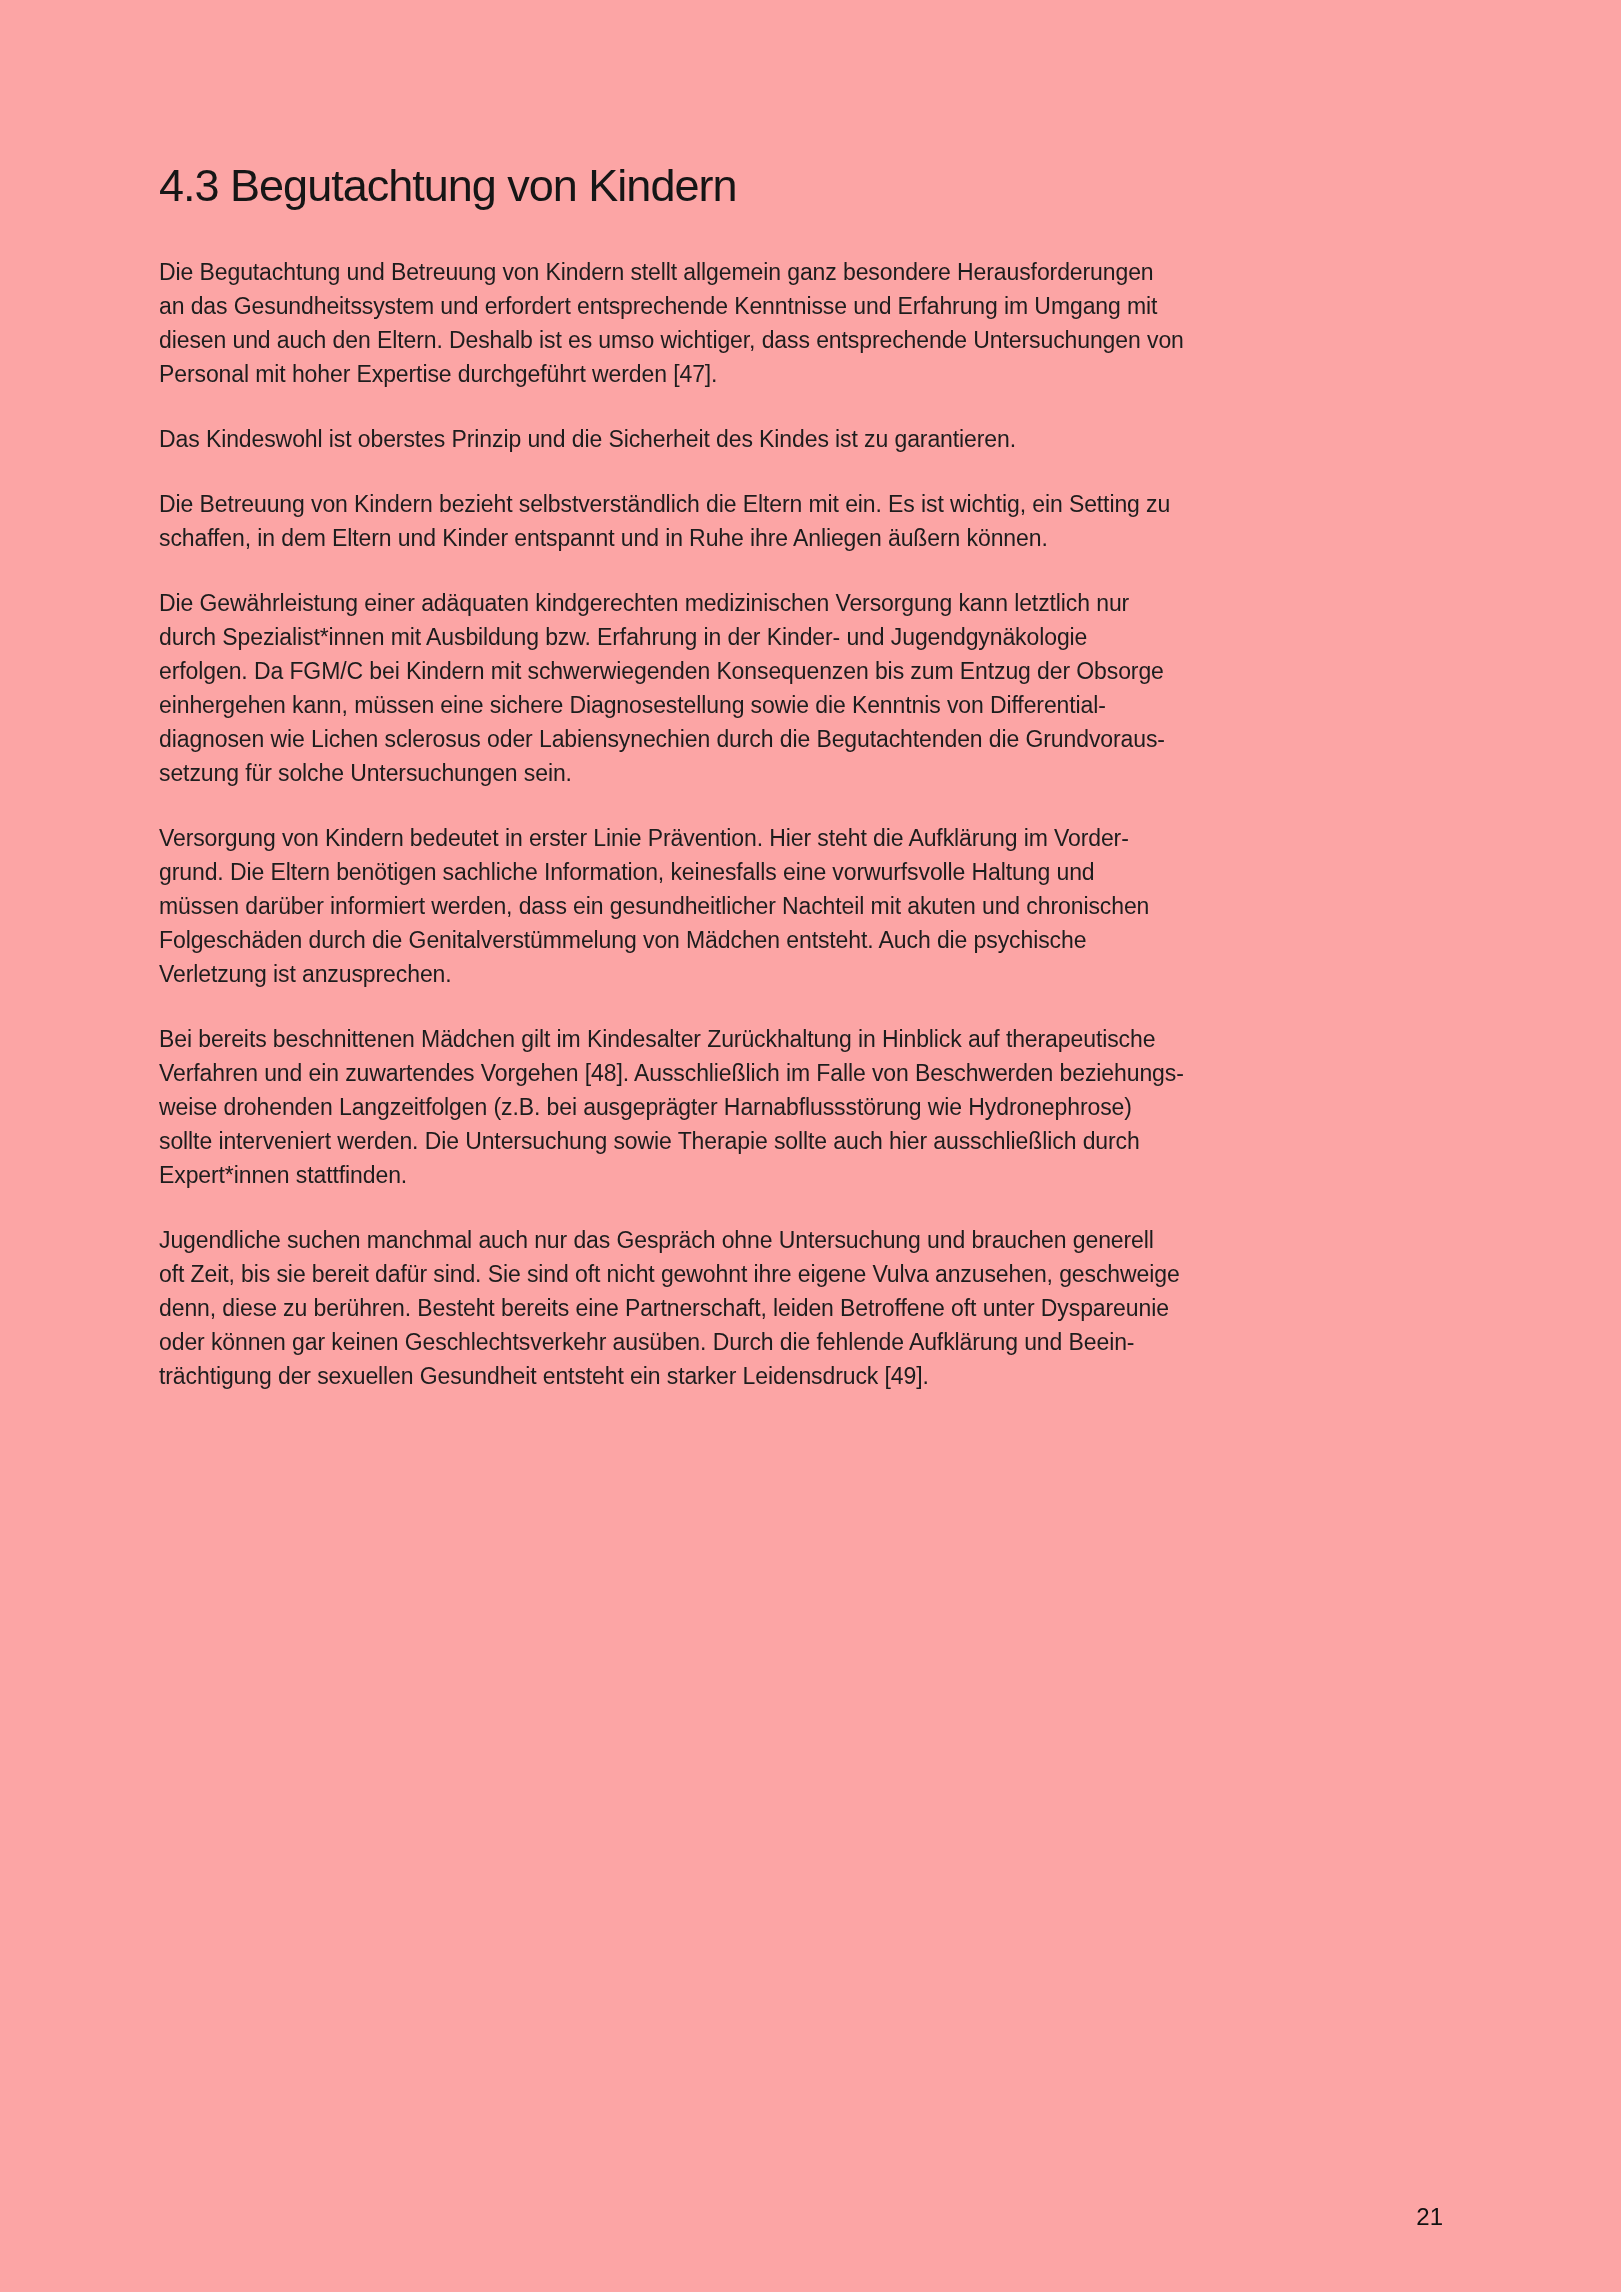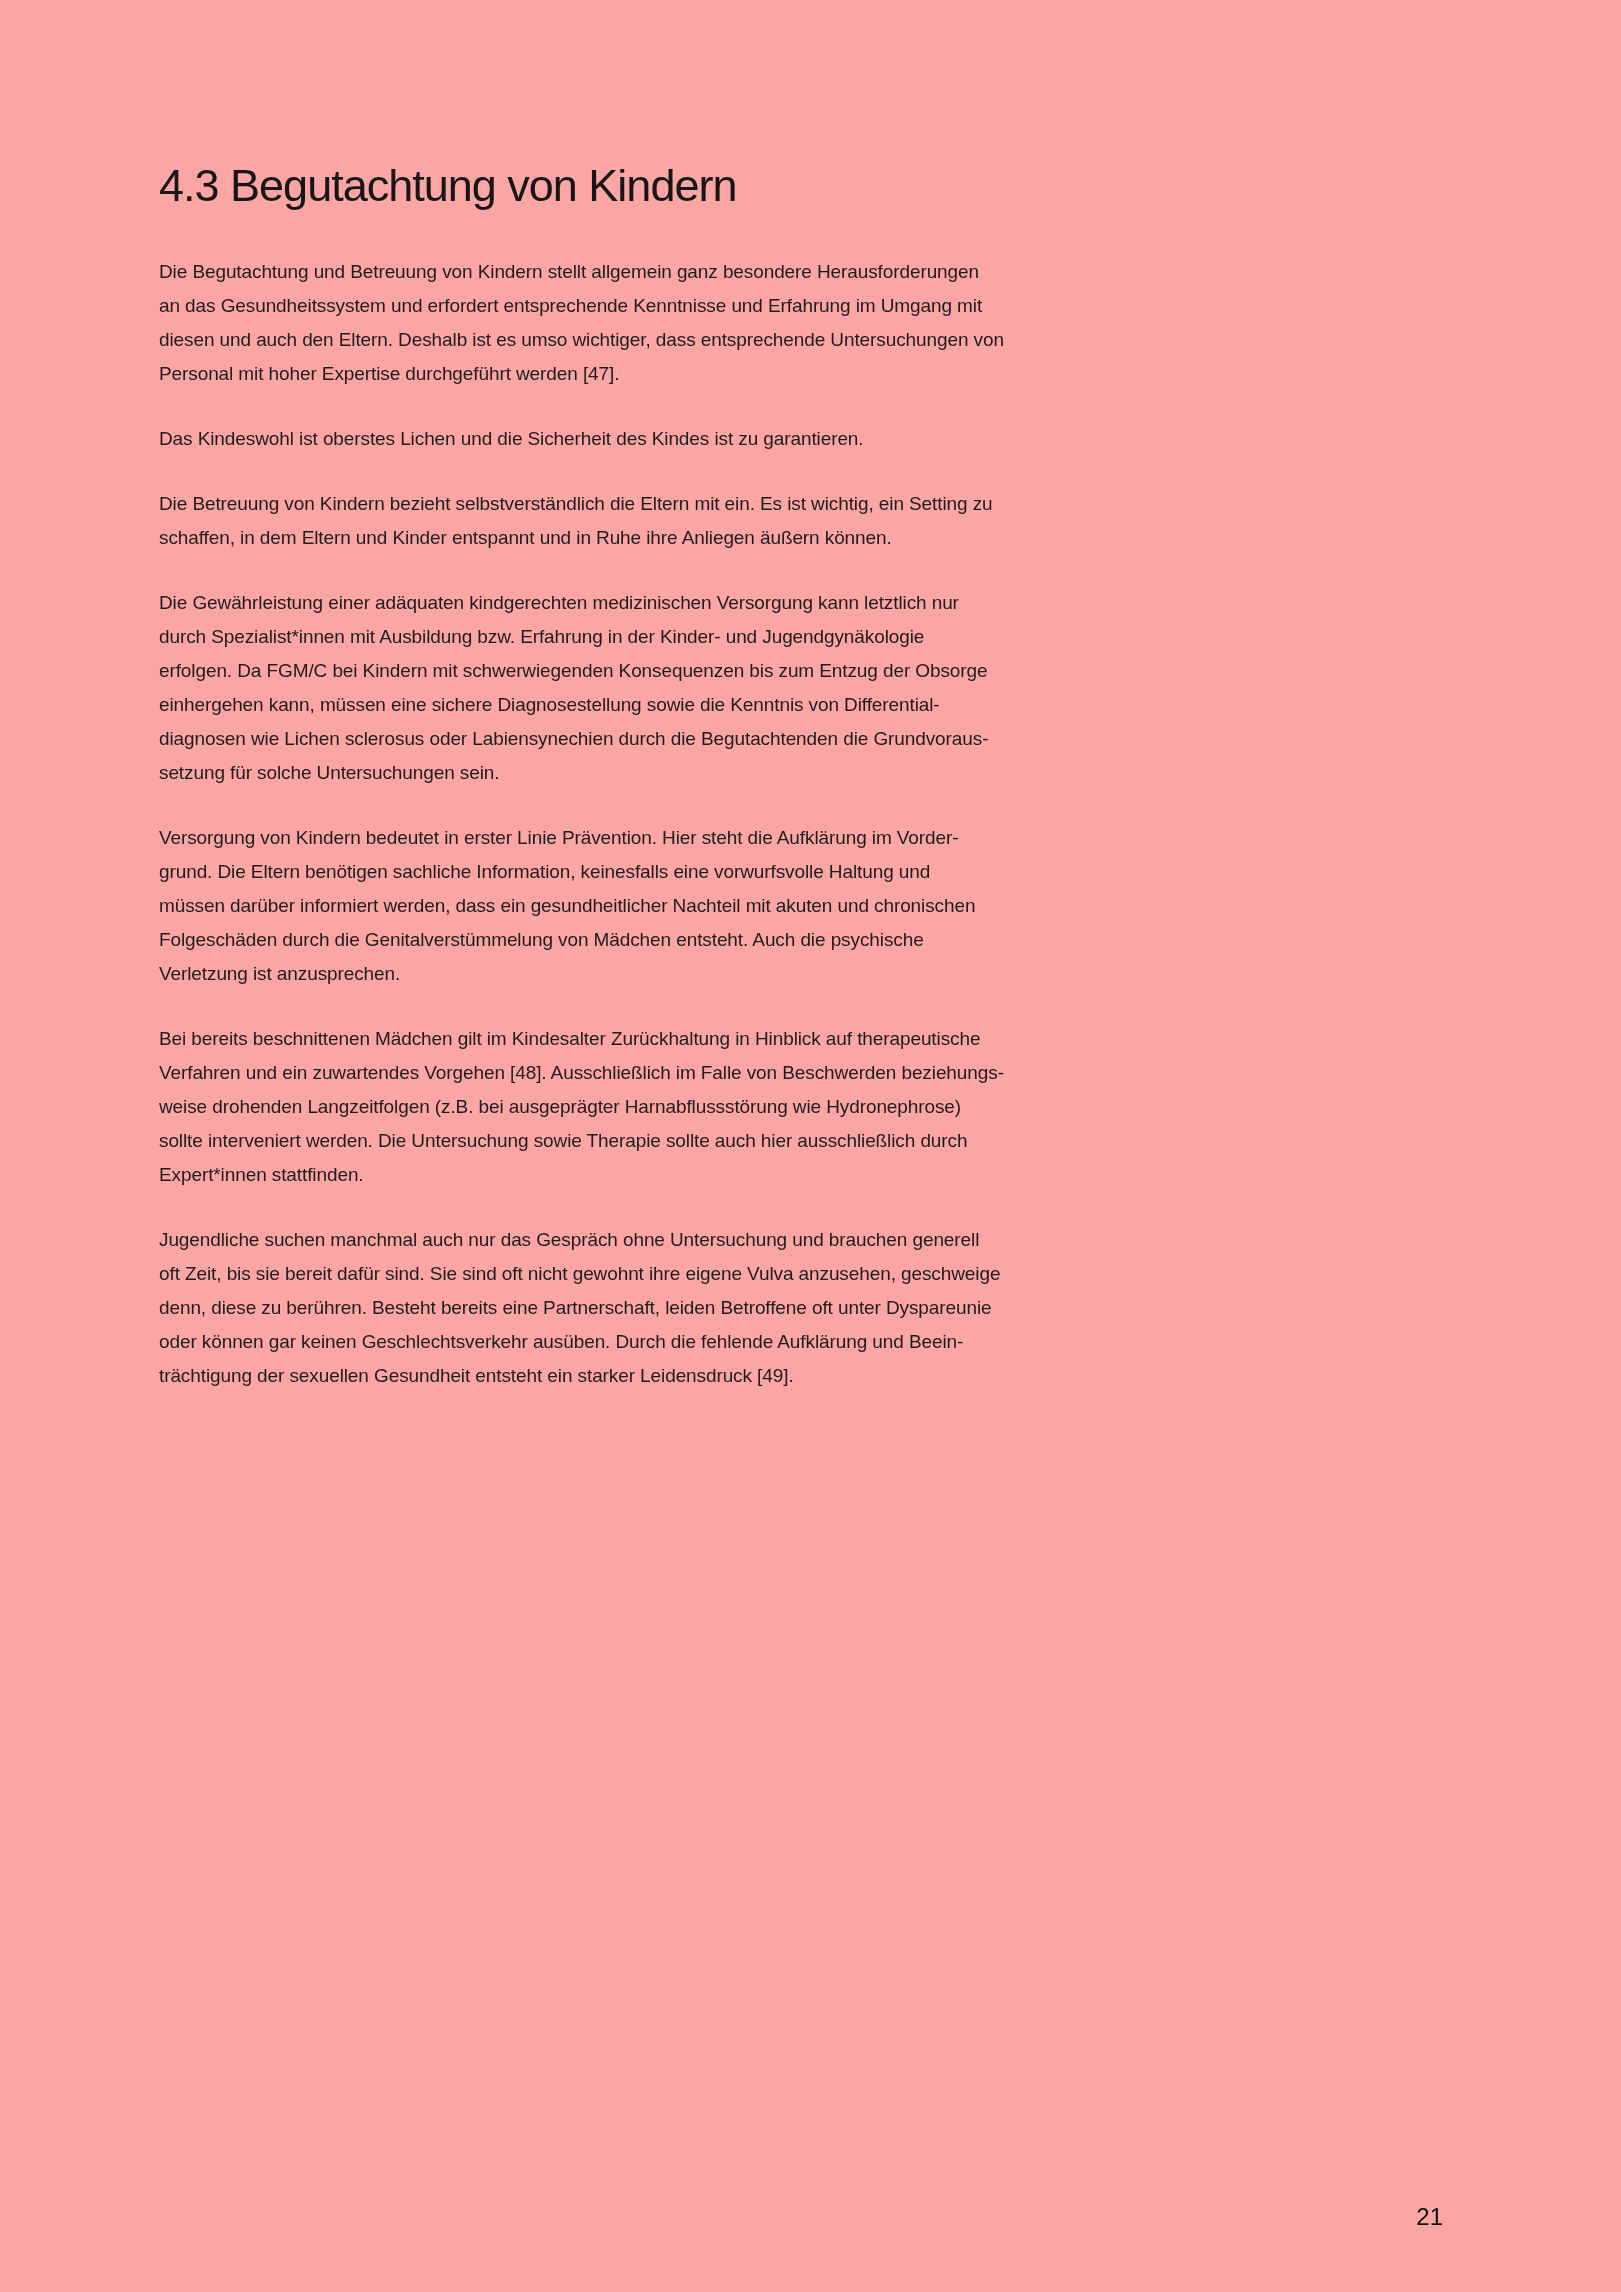--- a/index.html
+++ b/index.html
@@ -25,21 +25,21 @@
   }
   .heading {
     font-size: 45px;
     font-weight: 400;
     line-height: 61px;
     letter-spacing: -1px;
     margin: 0 0 39px 0;
     color: #161616;
   }
   .para {
-    font-size: 19px;
+    font-size: 23px;
     font-weight: 400;
     line-height: 34px;
     letter-spacing: -0.1px;
     margin: 0 0 31px 0;
     white-space: pre-line; 
     color: #1d1d1d;
   }
   .page-number {
     position: absolute;
     top: 2201px;
@@ -55,21 +55,21 @@
 
 <div class="page">
   <div class="content">
     <h1 class="heading">4.3 Begutachtung von Kindern</h1>
 
     <p class="para">Die Begutachtung und Betreuung von Kindern stellt allgemein ganz besondere Herausforderungen
 an das Gesundheitssystem und erfordert entsprechende Kenntnisse und Erfahrung im Umgang mit
 diesen und auch den Eltern. Deshalb ist es umso wichtiger, dass entsprechende Untersuchungen von
 Personal mit hoher Expertise durchgeführt werden [47].</p>
 
-    <p class="para">Das Kindeswohl ist oberstes Lichen und die Sicherheit des Kindes ist zu garantieren.</p>
+    <p class="para">Das Kindeswohl ist oberstes Prinzip und die Sicherheit des Kindes ist zu garantieren.</p>
 
     <p class="para">Die Betreuung von Kindern bezieht selbstverständlich die Eltern mit ein. Es ist wichtig, ein Setting zu
 schaffen, in dem Eltern und Kinder entspannt und in Ruhe ihre Anliegen äußern können.</p>
 
     <p class="para">Die Gewährleistung einer adäquaten kindgerechten medizinischen Versorgung kann letztlich nur
 durch Spezialist*innen mit Ausbildung bzw. Erfahrung in der Kinder- und Jugendgynäkologie
 erfolgen. Da FGM/C bei Kindern mit schwerwiegenden Konsequenzen bis zum Entzug der Obsorge
 einhergehen kann, müssen eine sichere Diagnosestellung sowie die Kenntnis von Differential-
 diagnosen wie Lichen sclerosus oder Labiensynechien durch die Begutachtenden die Grundvoraus-
 setzung für solche Untersuchungen sein.</p>

